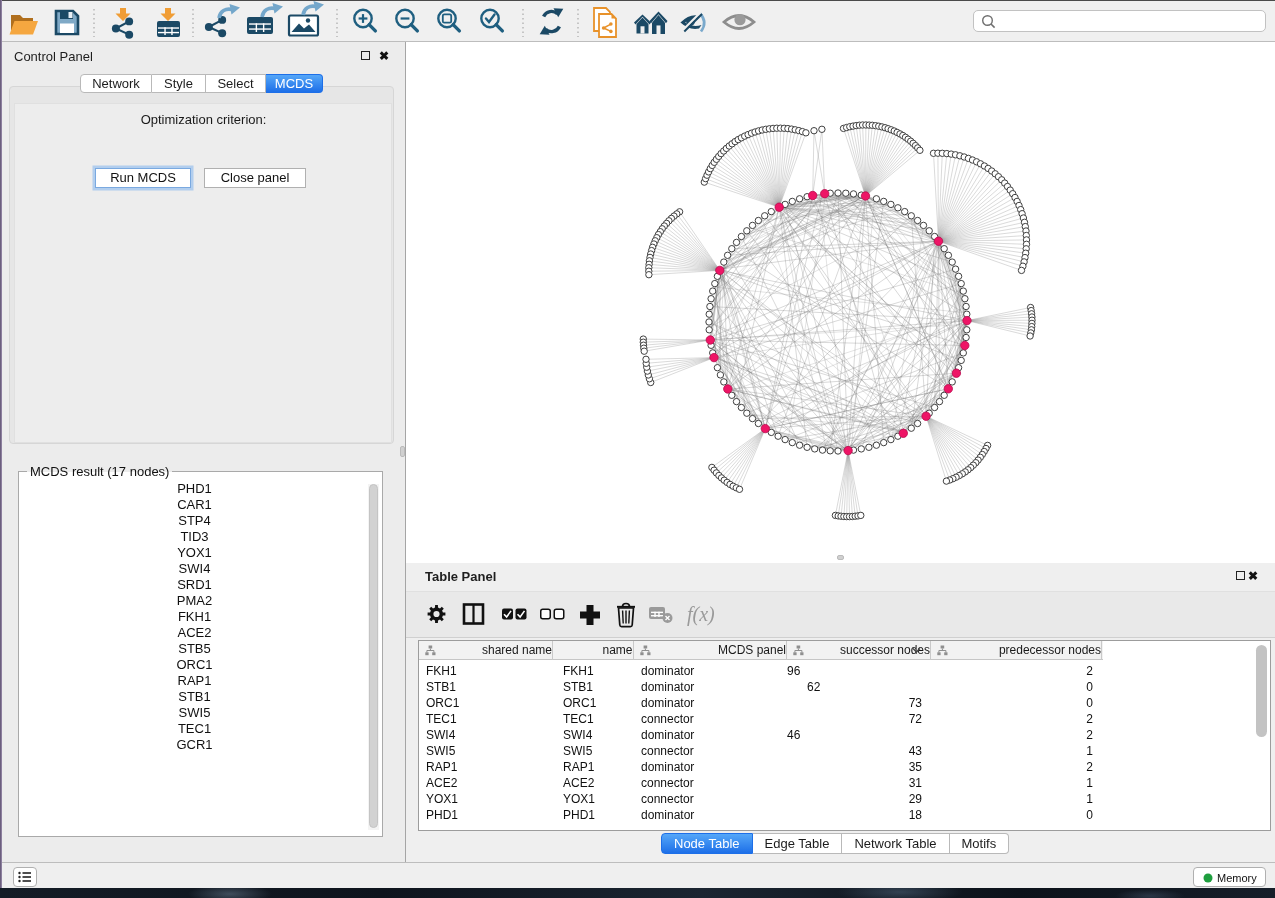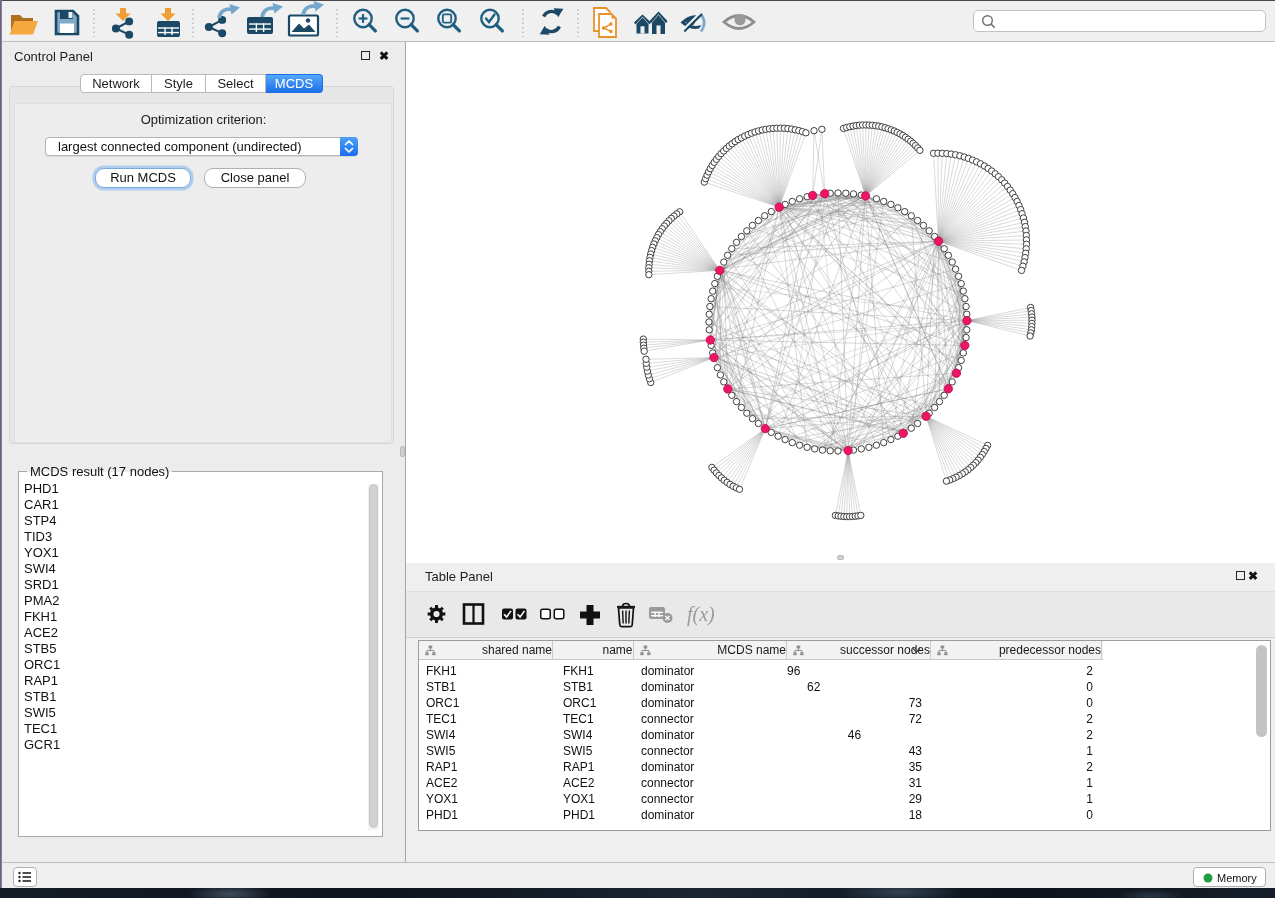--- a/index.html
+++ b/index.html
@@ -20,41 +20,41 @@
 #tabinner { position:absolute; left:4px; top:16px; width:378px; height:340px; background:#ededed; border:1px solid #e0e0e0; }
 #tabs { position:absolute; left:78px; top:32px; height:19px; display:flex; }
 .tab { background:#fff; border:1px solid #b9b9b9; border-left:none; font-size:13px; color:#1c1c1c; text-align:center; line-height:18px; }
 .tab:first-child { border-left:1px solid #b9b9b9; border-radius:4px 0 0 4px; }
 .tab:last-child { border-radius:0 4px 4px 0; }
 .tab.sel { background:linear-gradient(#55a7f8,#1d6fe8); color:#fff; border-color:#1d6fe8; }
 #optlabel { position:absolute; left:0; top:70px; width:403px; text-align:center; font-size:13px; color:#1a1a1a; }
 #dropdown { position:absolute; left:43px; top:95px; width:313px; height:19px; background:#fff; border:1px solid #b5b5b5; border-radius:4px; box-shadow:0 1px 1px rgba(0,0,0,0.08); }
 #dropdown .txt { position:absolute; left:12px; top:1px; font-size:13px; color:#111; }
 #dd-btn { position:absolute; right:-1px; top:-1px; width:18px; height:19px; border-radius:0 4px 4px 0; background:linear-gradient(#4da2f7,#1b6bf0); }
-.btn { position:absolute; height:20px; background:#fff; border:1px solid #b0b0b0; border-radius:9px; font-size:13px; color:#111; text-align:center; line-height:18px; }
+.btn { position:absolute; height:20px; background:#fff; border:1px solid #b0b0b0; border-radius:0; font-size:13px; color:#111; text-align:center; line-height:18px; }
 #btn-run { left:93px; top:126px; width:96px; box-shadow:0 0 0 2.5px rgba(120,175,240,0.5); border-color:#7aa9e0; }
 #btn-close { left:202px; top:126px; width:102px; }
-#groupbox { position:absolute; left:16px; top:429px; width:365px; height:366px; border:1px solid #a9a9a9; background:#fff; }
+#groupbox { position:absolute; left:16px; top:429px; width:365px; height:366px; border:1px solid #a9a9a9; background:#fff;text-align:center; }
 #grouplabel { position:absolute; left:8px; top:-8px; background:linear-gradient(#ececec 52%,#ffffff 52%); padding:0 3px; font-size:13px; color:#111; }
 #mcdslist { position:absolute; left:1px; top:9px; width:345px; font-size:13px; color:#111; line-height:16px; padding-left:4px; }
 #listsb { position:absolute; right:3px; top:12px; width:11px; height:346px; background:#f4f4f4; }
 #listsb .thumb { position:absolute; left:1px; top:0px; width:9px; height:344px; background:#d2d2d2; border-radius:5px; border:1px solid #c4c4c4; }
 
 
 #vline { left:405px; top:42px; width:1px; height:820px; background:#a5a5a5; }
 #netview { left:406px; top:42px; width:869px; height:521px; background:#fff; }
 #nettitle { position:absolute; left:0; top:1px; width:869px; height:19px; background:linear-gradient(#f7f7f7,#d6d6d6); border-bottom:1px solid #a3a3a3; border-top:1px solid #ccc; }
 .tl { position:absolute; top:5px; width:11.5px; height:11.5px; border-radius:50%; }
 #nettitle .t { position:absolute; left:0; width:992px; text-align:center; top:2px; font-size:13px; color:#2b2b2b; }
 #netcanvas { position:absolute; left:0; top:20px; }
 .handle { position:absolute; background:#d0d0d0; border:1px solid #bbb; border-radius:2px; }
 
 
 #tablepanel { left:406px; top:563px; width:869px; height:299px; background:#efefef; }
-#tp-title { position:absolute; left:19px; top:6px; font-size:13px; color:#1e1e1e; }
+#tp-title { position:absolute; left:19px; top:6px; font-size:13px; color:#1e1e1e;font-weight:bold; }
 #tp-toolbar { position:absolute; left:0px; top:28px; width:869px; height:47px; background:#e9e9e9; border-top:1px solid #e0e0e0; border-bottom:1px solid #d0d0d0; }
 #tablebox { position:absolute; left:12px; top:77px; width:853px; height:191px; background:#fff; border:1px solid #9c9c9c; }
 #thead { position:absolute; left:0; top:0; width:684px; height:19px; background:#f2f2f2; border-bottom:1px solid #c6c6c6; font-size:12px; color:#1a1a1a; }
 .hcell { position:absolute; top:0; height:19px; border-right:1px solid #c9c9c9; }
 .hcell .lbl { position:absolute; width:100%; text-align:right; top:2px; }
 .hicon { position:absolute; top:4px; }
 .trow { position:absolute; left:0; width:694px; height:16px; font-size:12px; color:#111; }
 .trow span { position:absolute; top:0px; }
 #tbl-sb { position:absolute; right:2px; top:4px; width:13px; height:183px; }
 #tbl-sb .thumb { position:absolute; left:1px; top:0px; width:11px; height:92px; background:#c3c3c3; border-radius:6px; }
@@ -187,27 +187,20 @@
   <div class="winbtn-x" style="left:377px; top:8px;">✖</div>
   <div id="tabwrap">
       <div id="tabinner"></div>
     </div>
   <div id="optlabel">Optimization criterion:</div>
   <div id="tabs">
     <div class="tab" style="width:72px">Network</div>
       <div class="tab" style="width:54px">Style</div>
       <div class="tab" style="width:60px">Select</div>
       <div class="tab sel" style="width:57px">MCDS</div>
-  </div>
-  <div id="dropdown">
-      <span class="txt">largest connected component (undirected)</span>
-    <div id="dd-btn"><svg width="18" height="19" viewBox="0 0 18 19">
-          <path d="M5.5 7.5 L9 4 L12.5 7.5" fill="none" stroke="#fff" stroke-width="1.7" stroke-linecap="round" stroke-linejoin="round"></path>
-          <path d="M5.5 11.5 L9 15 L12.5 11.5" fill="none" stroke="#fff" stroke-width="1.7" stroke-linecap="round" stroke-linejoin="round"></path>
-        </svg></div>
   </div>
   <div class="btn" id="btn-run">Run MCDS</div>
   <div class="btn" id="btn-close">Close panel</div>
   <div id="groupbox">
     <div id="grouplabel">MCDS result (17 nodes)</div>
     <div id="mcdslist">PHD1<br>CAR1<br>STP4<br>TID3<br>YOX1<br>SWI4<br>SRD1<br>PMA2<br>FKH1<br>ACE2<br>STB5<br>ORC1<br>RAP1<br>STB1<br>SWI5<br>TEC1<br>GCR1</div>
     <div id="listsb">
         <div class="thumb"></div>
       </div>
   </div>
@@ -1064,21 +1057,21 @@
 <div class="hcell" style="left:134px;width:80.5px">
           <div class="lbl">name</div>
         </div>
 <div class="hcell" style="left:214.5px;width:153.5px">
           <svg class="hicon" style="left:6px" width="11" height="11" viewBox="0 0 11 11">
             <rect x="3.6" y="0.5" width="3.6" height="3" fill="#8f8f8f"></rect>
             <path d="M5.4 3.5 v2 M1.9 7.5 v-2 h7 v2" fill="none" stroke="#8f8f8f" stroke-width="1"></path>
             <rect x="0.3" y="7.3" width="3.3" height="2.9" fill="#8f8f8f"></rect>
             <rect x="7.2" y="7.3" width="3.3" height="2.9" fill="#8f8f8f"></rect>
           </svg>
-          <div class="lbl">MCDS name</div>
+          <div class="lbl">MCDS panel</div>
         </div>
 <div class="hcell" style="left:368px;width:144px">
           <svg class="hicon" style="left:6px" width="11" height="11" viewBox="0 0 11 11">
             <rect x="3.6" y="0.5" width="3.6" height="3" fill="#8f8f8f"></rect>
             <path d="M5.4 3.5 v2 M1.9 7.5 v-2 h7 v2" fill="none" stroke="#8f8f8f" stroke-width="1"></path>
             <rect x="0.3" y="7.3" width="3.3" height="2.9" fill="#8f8f8f"></rect>
             <rect x="7.2" y="7.3" width="3.3" height="2.9" fill="#8f8f8f"></rect>
           </svg>
           <div class="lbl">successor nodes</div>
           <svg style="position:absolute;right:9px;top:6px" width="9" height="7" viewBox="0 0 9 7">
@@ -1121,21 +1114,21 @@
           <span style="left:7px">TEC1</span>
           <span style="left:144px">TEC1</span>
           <span style="left:222px">connector</span>
           <span style="left:368px;width:135px;text-align:right">72</span>
           <span style="left:512px;width:162px;text-align:right">2</span>
         </div>
 <div class="trow" style="top:87px">
           <span style="left:7px">SWI4</span>
           <span style="left:144px">SWI4</span>
           <span style="left:222px">dominator</span>
-          <span style="left:368px;width:135px;text-align:center">46</span>
+          <span style="left:368px;width:135px;text-align:left">46</span>
           <span style="left:512px;width:162px;text-align:right">2</span>
         </div>
 <div class="trow" style="top:103px">
           <span style="left:7px">SWI5</span>
           <span style="left:144px">SWI5</span>
           <span style="left:222px">connector</span>
           <span style="left:368px;width:135px;text-align:right">43</span>
           <span style="left:512px;width:162px;text-align:right">1</span>
         </div>
 <div class="trow" style="top:119px">
@@ -1163,20 +1156,26 @@
           <span style="left:7px">PHD1</span>
           <span style="left:144px">PHD1</span>
           <span style="left:222px">dominator</span>
           <span style="left:368px;width:135px;text-align:right">18</span>
           <span style="left:512px;width:162px;text-align:right">0</span>
         </div>
       </div>
     <div id="tbl-sb">
         <div class="thumb"></div>
       </div>
+  </div>
+  <div id="bottomtabs">
+    <div class="btab sel">Node Table</div>
+      <div class="btab">Edge Table</div>
+      <div class="btab">Network Table</div>
+      <div class="btab">Motifs</div>
   </div>
 </div>
 <div class="abs" id="statusbar">
   <div id="sb-left">
       <svg width="22" height="18" viewBox="0 0 22 18" style="position:absolute;left:0px;top:0px">
         <g fill="#222">
           <circle cx="5.5" cy="5" r="1.2"></circle>
           <circle cx="5.5" cy="9" r="1.2"></circle>
           <circle cx="5.5" cy="13" r="1.2"></circle>
         </g>

